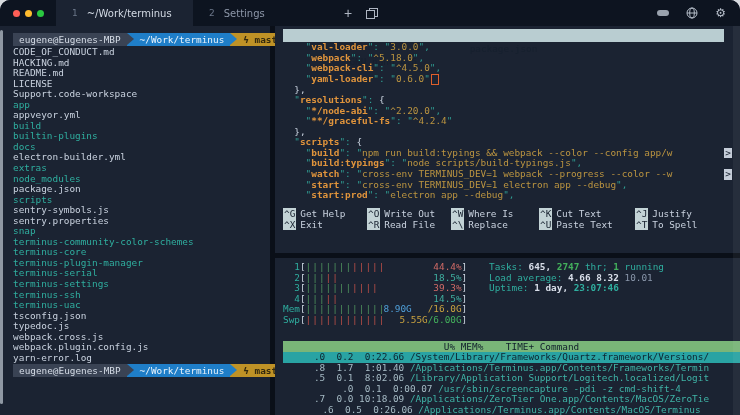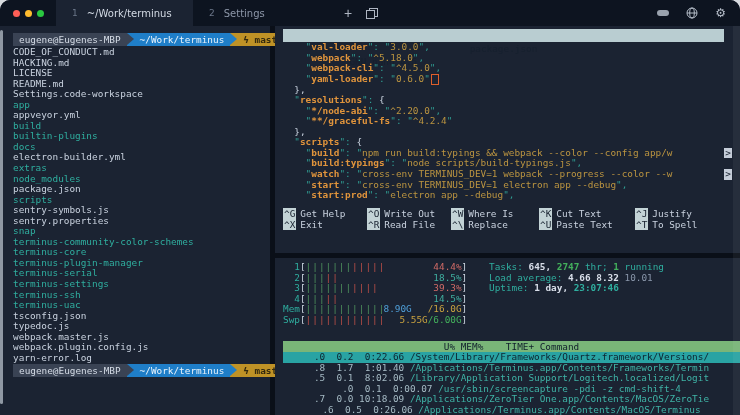--- a/index.html
+++ b/index.html
@@ -138,23 +138,23 @@
   </div>
 
   <div class="main">
 
     <div class="pane-left">
       <div class="scroll-thumb"></div>
       <div class="promptline"><span class="pseg p-user">eugene@Eugenes-MBP</span><span class="parw a1"></span><span class="pseg p-path">~/Work/terminus</span><span class="parw a2"></span><span class="pseg p-git">ϟ master ●</span><span class="parw a3"></span><span class="pcmd">ls</span></div>
       <div>
           <div class="tline"><span class="filen">CODE_OF_CONDUCT.md</span></div>
           <div class="tline"><span class="filen">HACKING.md</span></div>
+          <div class="tline"><span class="filen">README.md</span></div>
           <div class="tline"><span class="filen">LICENSE</span></div>
-          <div class="tline"><span class="filen">README.md</span></div>
-          <div class="tline"><span class="filen">Settings.code-workspace</span></div>
+          <div class="tline"><span class="filen">Support.code-workspace</span></div>
           <div class="tline"><span class="dirn">app</span></div>
           <div class="tline"><span class="filen">appveyor.yml</span></div>
           <div class="tline"><span class="dirn">build</span></div>
           <div class="tline"><span class="dirn">builtin-plugins</span></div>
           <div class="tline"><span class="dirn">docs</span></div>
           <div class="tline"><span class="filen">electron-builder.yml</span></div>
           <div class="tline"><span class="dirn">extras</span></div>
           <div class="tline"><span class="dirn">node_modules</span></div>
           <div class="tline"><span class="filen">package.json</span></div>
           <div class="tline"><span class="dirn">scripts</span></div>
@@ -163,21 +163,21 @@
           <div class="tline"><span class="dirn">snap</span></div>
           <div class="tline"><span class="dirn">terminus-community-color-schemes</span></div>
           <div class="tline"><span class="dirn">terminus-core</span></div>
           <div class="tline"><span class="dirn">terminus-plugin-manager</span></div>
           <div class="tline"><span class="dirn">terminus-serial</span></div>
           <div class="tline"><span class="dirn">terminus-settings</span></div>
           <div class="tline"><span class="dirn">terminus-ssh</span></div>
           <div class="tline"><span class="dirn">terminus-uac</span></div>
           <div class="tline"><span class="filen">tsconfig.json</span></div>
           <div class="tline"><span class="filen">typedoc.js</span></div>
-          <div class="tline"><span class="filen">webpack.master.js</span></div>
+          <div class="tline"><span class="filen">webpack.cross.js</span></div>
           <div class="tline"><span class="filen">webpack.plugin.config.js</span></div>
           <div class="tline"><span class="filen">yarn-error.log</span></div>
         </div>
       <div class="promptline"><span class="pseg p-user">eugene@Eugenes-MBP</span><span class="parw a1"></span><span class="pseg p-path">~/Work/terminus</span><span class="parw a2"></span><span class="pseg p-git">ϟ master ●</span><span class="parw a3"></span><span class="cursor"></span></div>
     </div>
 
     <div class="vdivider"></div>
 
     <div class="right-col">
       <div class="pane-nano">

